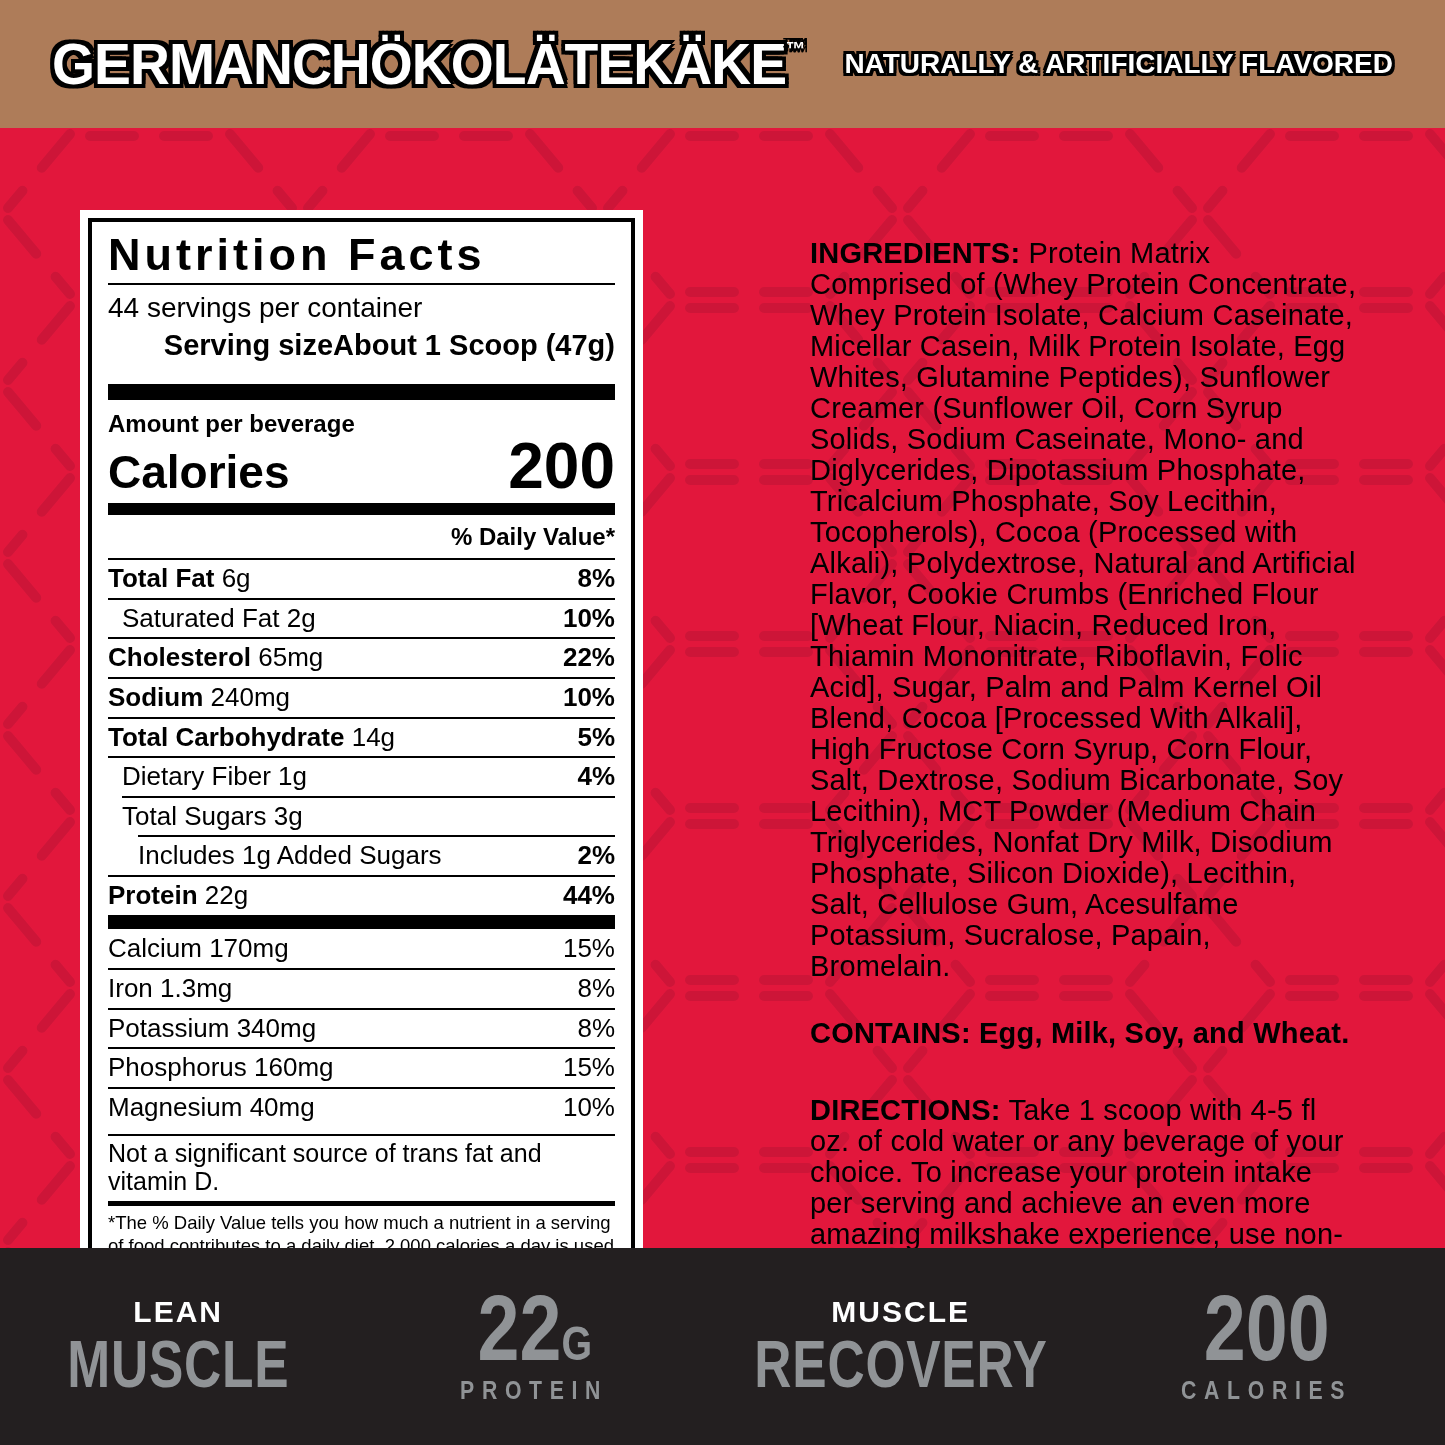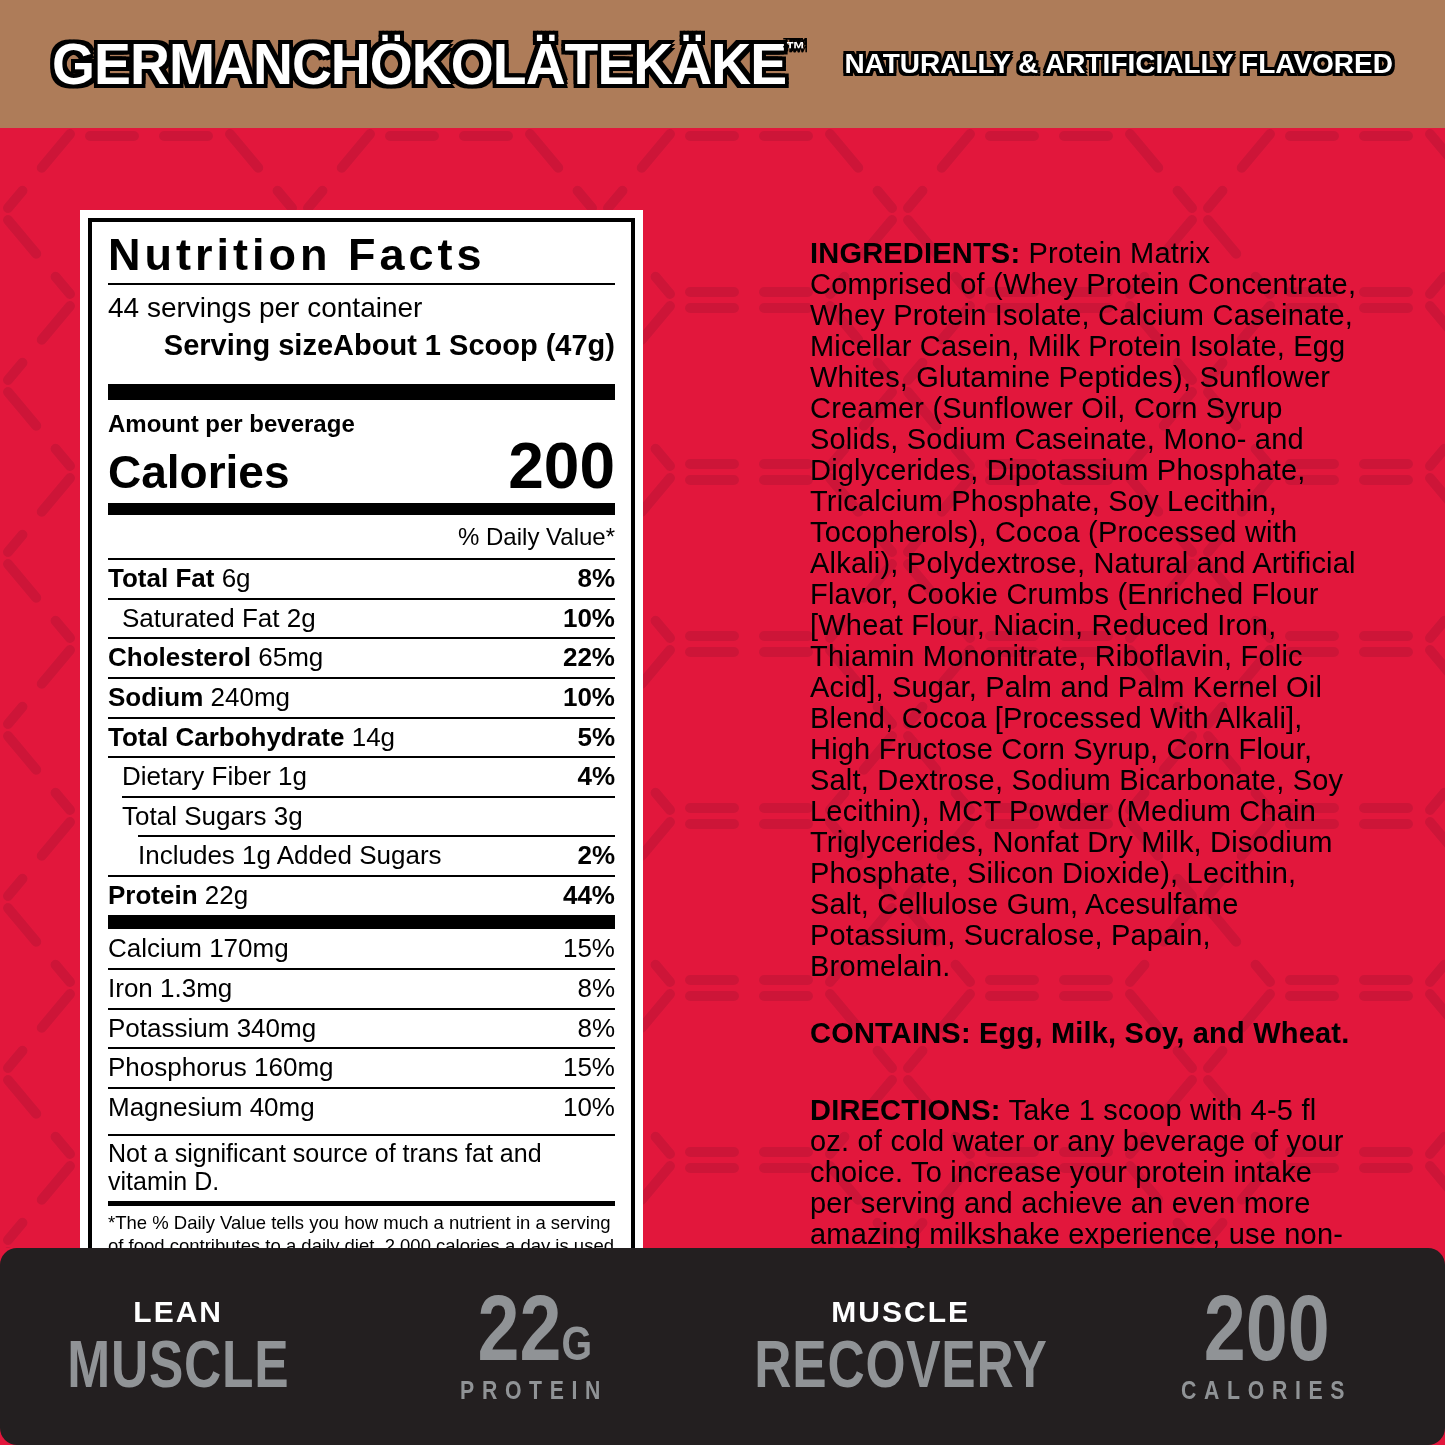--- a/index.html
+++ b/index.html
@@ -49,21 +49,21 @@
   .hl-title { margin:3px 0 6px; }
   .servings { font-size:28px; line-height:1.22; }
   .serving-row { display:flex; justify-content:flex-end; font-size:29px; font-weight:bold; padding:3px 0 22px; }
   .bar { background:#000; }
   .bar-lg { height:16px; }
   .amount-per { font-size:24px; font-weight:bold; margin-top:10px; }
   .cal-row { display:flex; justify-content:space-between; align-items:flex-end; margin-bottom:8px; }
   .cal-label { font-size:46px; font-weight:bold; line-height:1; }
   .cal-value { font-size:64px; font-weight:bold; line-height:0.9; }
   .bar-md { height:12px; }
-  .dv-head { font-size:24px; font-weight:normal; text-align:right; padding:8px 0 7px; }
+  .dv-head { font-size:24px; font-weight:bold; text-align:right; padding:8px 0 7px; }
   .nrow { display:flex; justify-content:space-between; align-items:baseline; padding:4px 0 5px; border-top:2px solid #000; font-size:26px; line-height:1.1; }
   .nrow.first { border-top:none; }
   .nrow .b { font-weight:bold; }
   .nrow .dvb { font-weight:bold; }
   .ind1 { padding-left:14px; }
   .ind2 { padding-left:30px; }
   .sep-ind1 { margin-left:14px; }
   .sep-ind2 { margin-left:30px; }
   .bar-protein { height:14px; margin:1px 0; }
   .mrow { display:flex; justify-content:space-between; align-items:baseline; padding:4px 0 5px; border-top:2px solid #000; font-size:26px; line-height:1.1;gap:40px; }
@@ -75,21 +75,21 @@
   
   .right-panel { position:absolute; left:810px; top:238px; width:548px; color:#000000; z-index:4; }
   .rp-para { font-size:29px; line-height:31px; letter-spacing:0.2px; }
   .rp-para .lbl { font-weight:bold; }
   .contains-para { margin-top:36px; font-weight:bold; }
   .directions-para { margin-top:46px; }
 
   
   .bottom-bar {
     position:absolute; left:0; top:1248px; width:1445px; height:197px;
-    background:#231f20; display:flex; align-items:center; z-index:5;border-radius:17px;
+    background:#231f20; display:flex; align-items:center; z-index:5;
   }
   .feature { flex:1 1 0; display:flex; flex-direction:column; align-items:center; justify-content:center; }
   .feat-top { color:#fff; font-size:30px; font-weight:bold; letter-spacing:2px; line-height:1; }
   .feat-main {
     color:#909396; font-size:66px; font-weight:bold; line-height:1;
     transform:scaleX(0.78); transform-origin:center; letter-spacing:1px; margin-top:4px; white-space:nowrap;
   }
   .feat-num { color:#909396; font-size:92px; font-weight:bold; line-height:0.88; transform:scaleX(0.82); transform-origin:center bottom; white-space:nowrap; }
   .feat-num .suffix { font-size:48px; }
   .feat-sub { color:#909396; font-size:25px; font-weight:bold; letter-spacing:9px; margin-top:8px; transform:scaleX(0.85); transform-origin:center; white-space:nowrap; }

